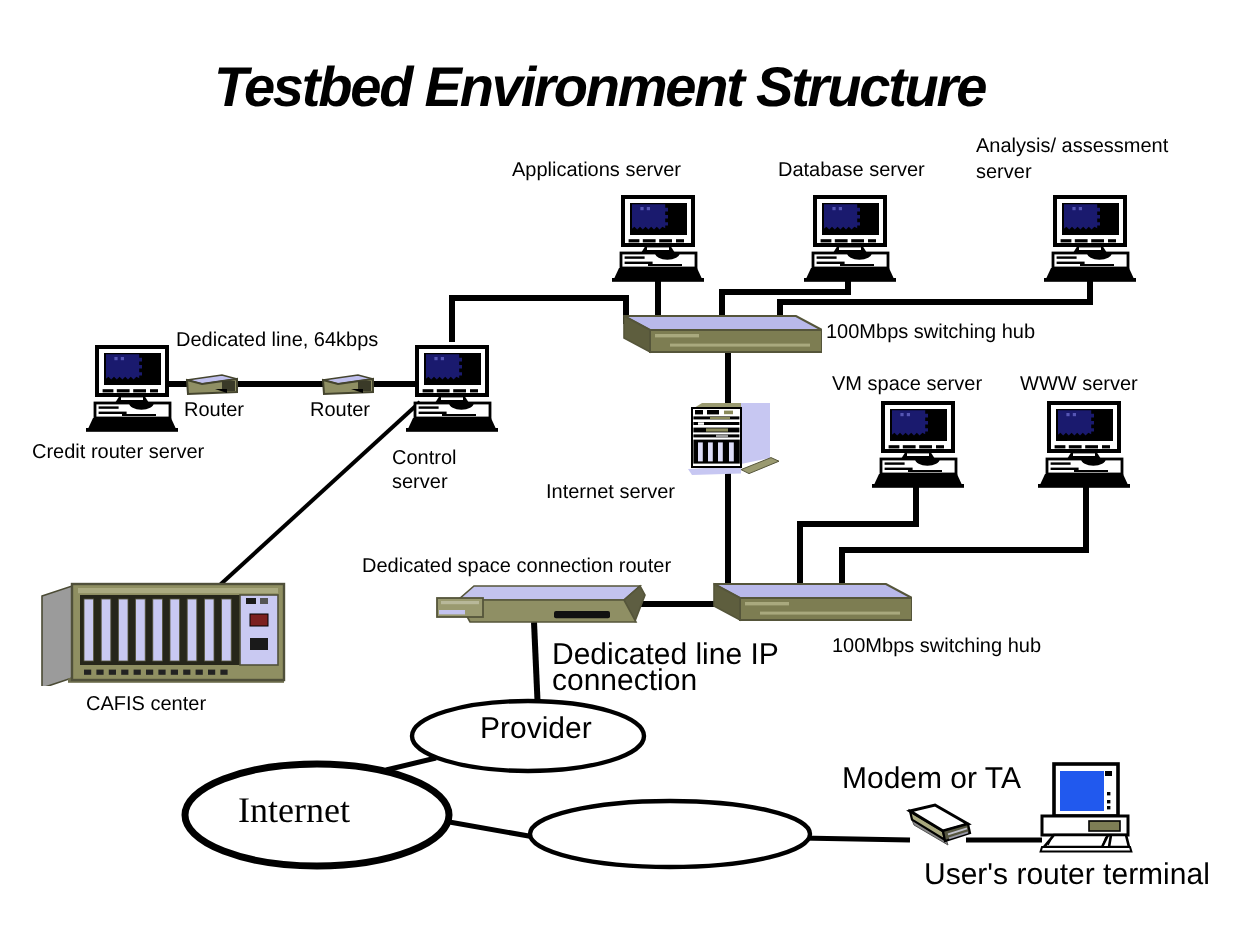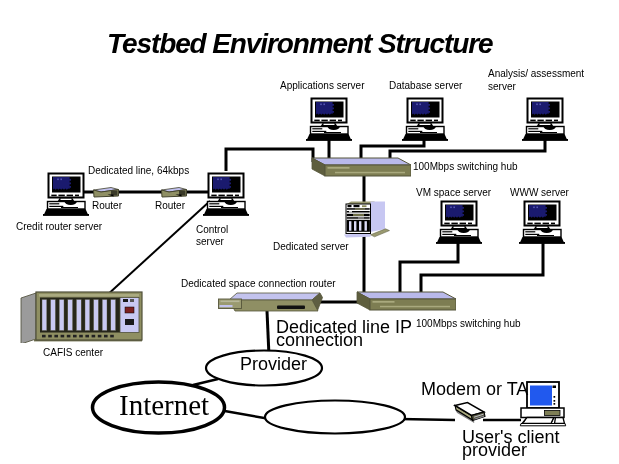--- a/index.html
+++ b/index.html
@@ -1,24 +1,24 @@
 <!DOCTYPE html>
 <html><head>
 <meta charset="utf-8">
 <style>
   html,body{margin:0;padding:0;background:#fff;}
   .stage{position:relative;width:619px;height:464px;background:#ffffff;overflow:hidden;
          font-family:"Liberation Sans",sans-serif;color:#000;}
   .wires{position:absolute;left:0;top:0;}
   .lbl{position:absolute;white-space:pre-line;line-height:13px;font-size:10px;color:#000;}
-  .lbl-lg{position:absolute;white-space:pre-line;line-height:13px;font-size:18px;color:#000;}
+  .lbl-lg{position:absolute;white-space:pre-line;line-height:13px;font-size:15px;color:#000;}
   .title{position:absolute;left:107px;top:29px;font-size:28px;font-weight:bold;font-style:italic;
          line-height:30px;white-space:nowrap;letter-spacing:-1.1px;}
   .internet-lbl{position:absolute;left:119px;top:392px;font-family:"Liberation Serif",serif;
-         font-size:29px;line-height:26px;white-space:nowrap;}
+         font-size:18px;line-height:26px;white-space:nowrap;}
 </style>
 </head>
 <body>
 
 <div class="stage">
 
 <svg class="wires" width="619" height="464" viewBox="0 0 619 464">
   <defs>
 
     <symbol id="sym-pc" viewBox="0 0 50 46">
@@ -189,37 +189,37 @@
   <use href="#sym-srouter" x="92" y="185" width="28" height="14"></use>
   <use href="#sym-srouter" x="160" y="185" width="28" height="14"></use>
   <use href="#sym-rack" x="20" y="290" width="123" height="53"></use>
   <use href="#sym-drouter" x="214" y="289" width="112" height="30"></use>
   <use href="#sym-modem" x="448" y="400" width="40" height="28"></use>
   <use href="#sym-terminal" x="517" y="379" width="52" height="48"></use>
 </svg>
 
 <div class="title">Testbed Environment Structure</div>
 
-<div class="lbl" style="left:280px;top:79px;">Applications server</div>
+<div class="lbl" style="left:256px;top:79px;">Applications server</div>
 <div class="lbl" style="left:389px;top:79px;">Database server</div>
 <div class="lbl" style="left:488px;top:67px;">Analysis/ assessment
 server</div>
 <div class="lbl" style="left:413px;top:160px;">100Mbps switching hub</div>
 <div class="lbl" style="left:416px;top:186px;">VM space server</div>
 <div class="lbl" style="left:510px;top:186px;text-align:right;">WWW server</div>
 <div class="lbl" style="left:88px;top:164px;">Dedicated line, 64kbps</div>
 <div class="lbl" style="left:92px;top:199px;">Router</div>
 <div class="lbl" style="left:155px;top:199px;">Router</div>
 <div class="lbl" style="left:16px;top:220px;">Credit router server</div>
 <div class="lbl" style="left:196px;top:224px;line-height:12px;">Control
 server</div>
-<div class="lbl" style="left:273px;top:240px;">Dedicated server</div>
+<div class="lbl" style="left:273px;top:240px;">Internet server</div>
 <div class="lbl" style="left:43px;top:346px;">CAFIS center</div>
 <div class="lbl" style="left:181px;top:277px;">Dedicated space connection router</div>
 <div class="lbl" style="left:416px;top:317px;">100Mbps switching hub</div>
 <div class="lbl-lg" style="left:276px;top:321px;">Dedicated line IP
 connection</div>
 <div class="lbl-lg" style="left:240px;top:358px;">Provider</div>
 <div class="internet-lbl">Internet</div>
 <div class="lbl-lg" style="left:421px;top:383px;">Modem or TA</div>
-<div class="lbl-lg" style="left:462px;top:431px;">User's client provider</div>
+<div class="lbl-lg" style="left:462px;top:431px;">User's router terminal</div>
 
 </div>
 
 </body></html>

